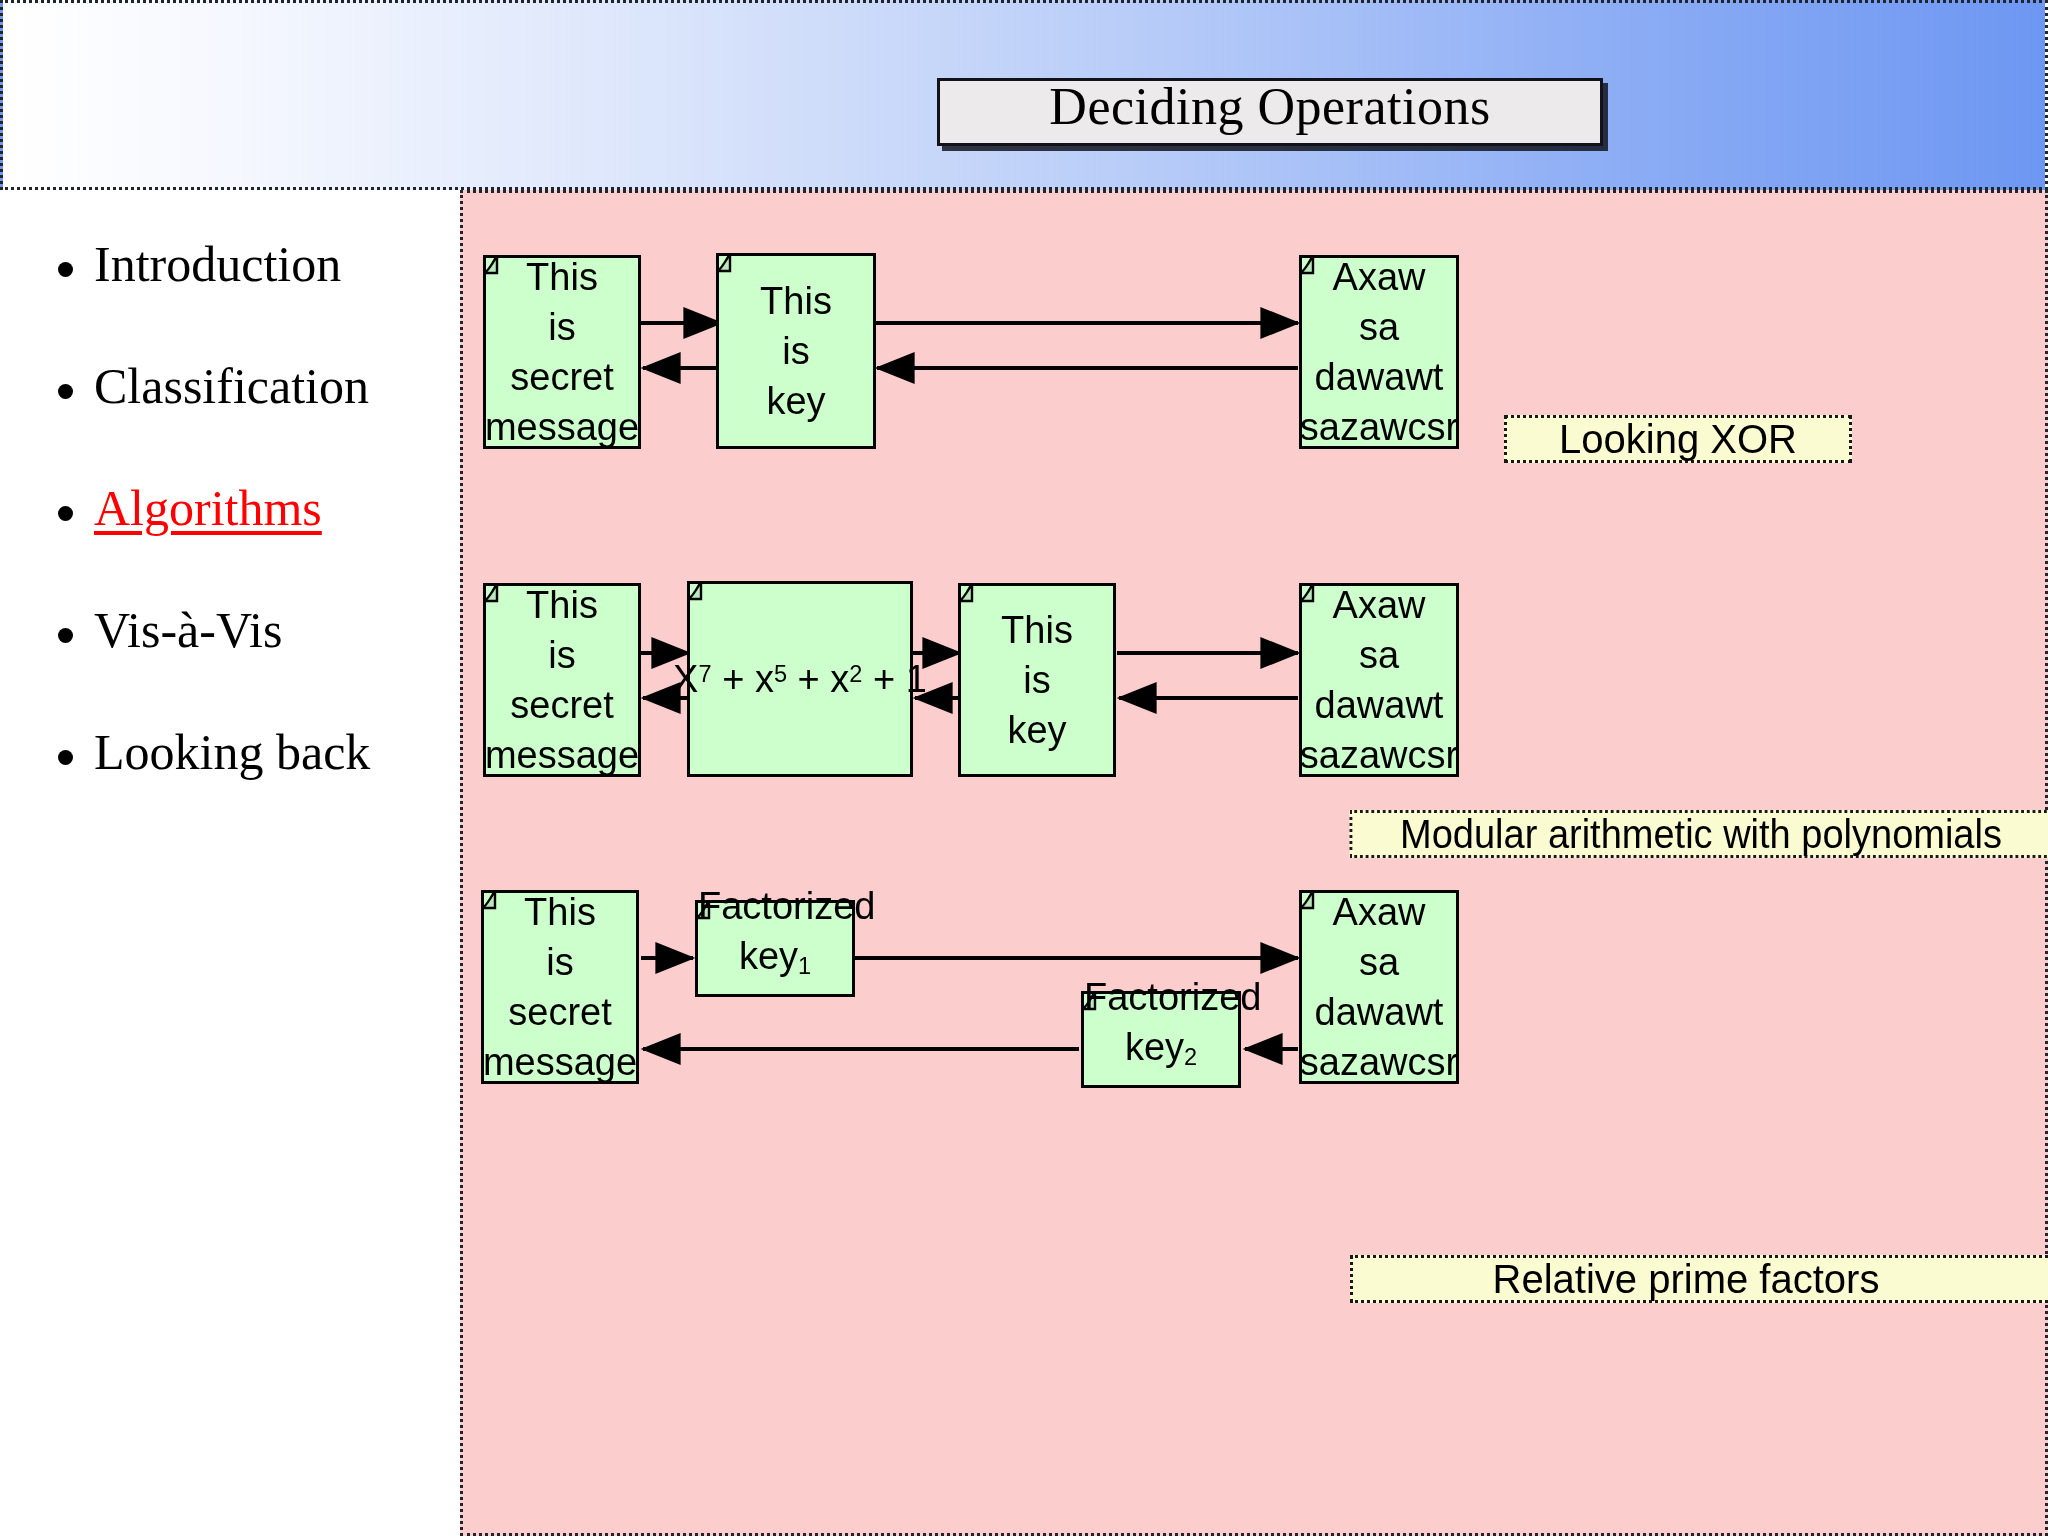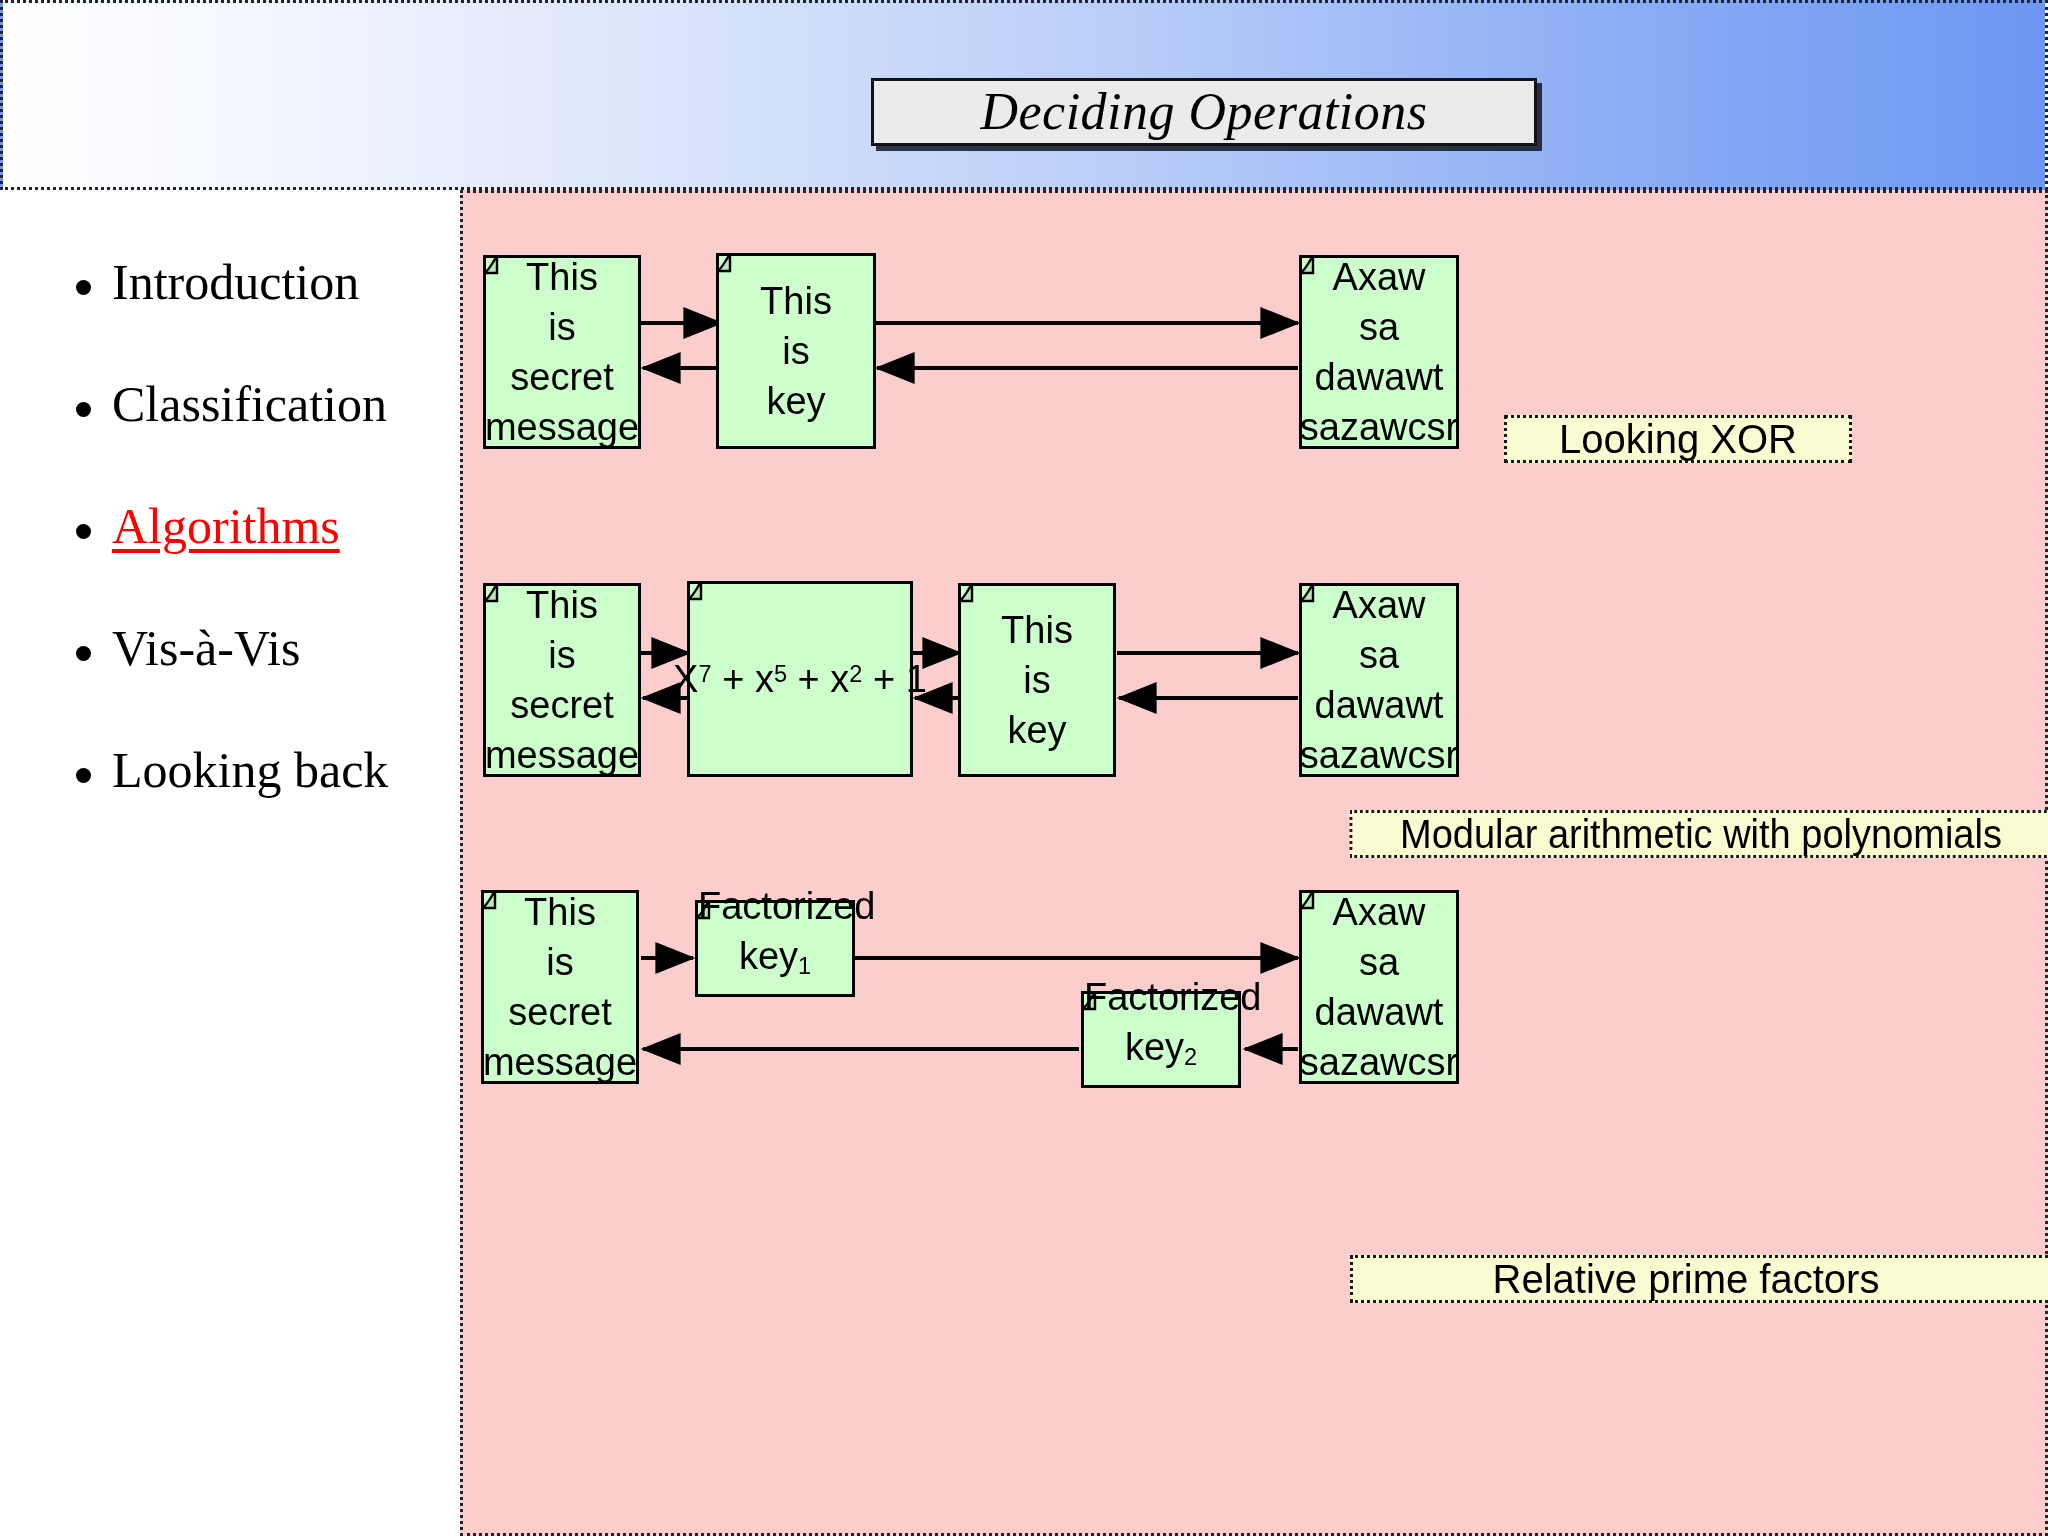--- a/index.html
+++ b/index.html
@@ -26,31 +26,30 @@
                 #ffffff 0%,
                 #f4f7fe 12%,
                 #dbe5fb 32%,
                 #b9cdf8 55%,
                 #8eaef5 78%,
                 #6d97f2 100%);
     border: 3px dotted #20242c;
   }
   #title-plate {
     position: absolute;
-    left: 868px;
+    left: 934px;
     top: 75px;
     width: 660px;
     height: 62px;
     background: #eceaea;
     border: 3px solid #12131a;
     box-shadow: 5px 5px 0 rgba(20,22,34,0.85);
     display: flex;
-    align-items: center;
+    align-items: flex-start;
     justify-content: center;
-    font-style: italic;
   }
   #title-text {
     font-family: "Liberation Serif", serif;
     font-size: 52px;
     color: #000000;
     line-height: 1;
     white-space: nowrap;
     letter-spacing: 0.5px;
   }
 
@@ -62,21 +61,21 @@
     width: 460px;
     height: 1346px;
     background: #ffffff;
   }
   #sidebar-list {
     position: absolute;
     left: 52px;
     top: 48px;
     width: 400px;
     list-style: none;
-    margin: 18px;
+    margin: 0;
     padding: 0;
   }
   .nav-item {
     position: relative;
     height: 122px;
     display: flex;
     align-items: flex-start;
     padding-left: 42px;
     box-sizing: border-box;
   }

